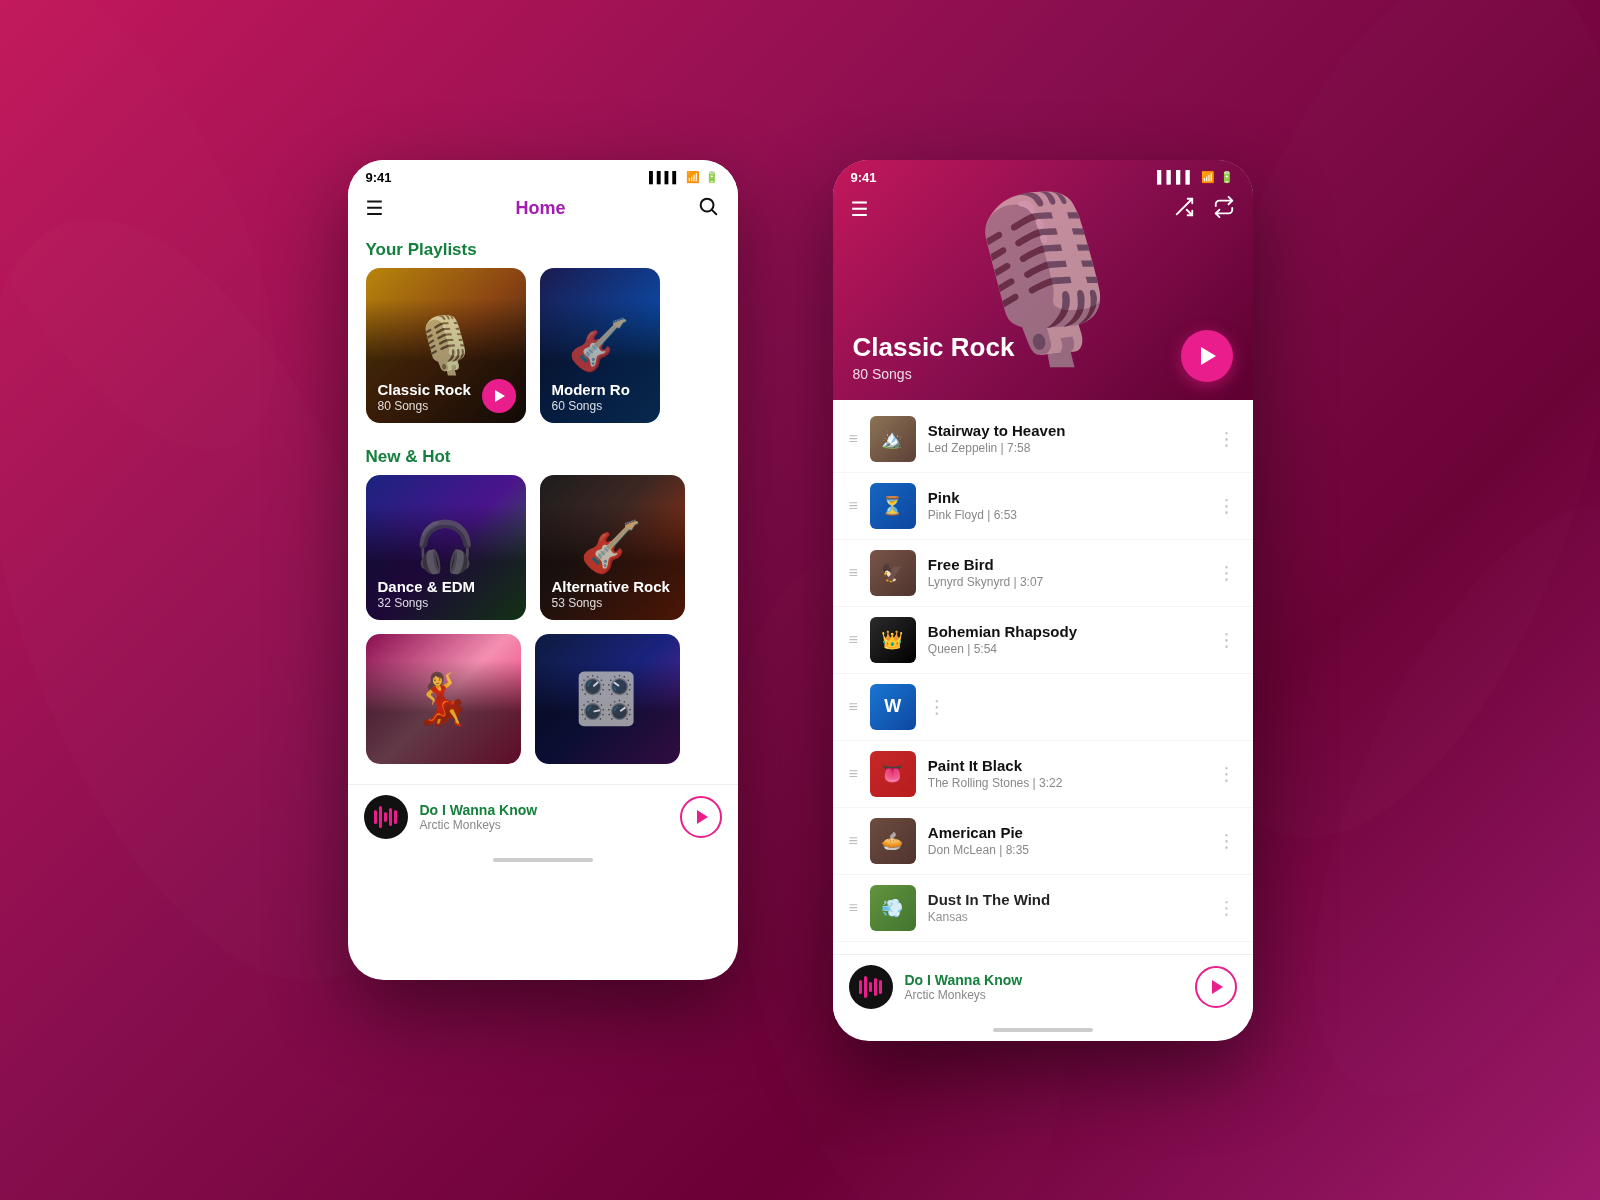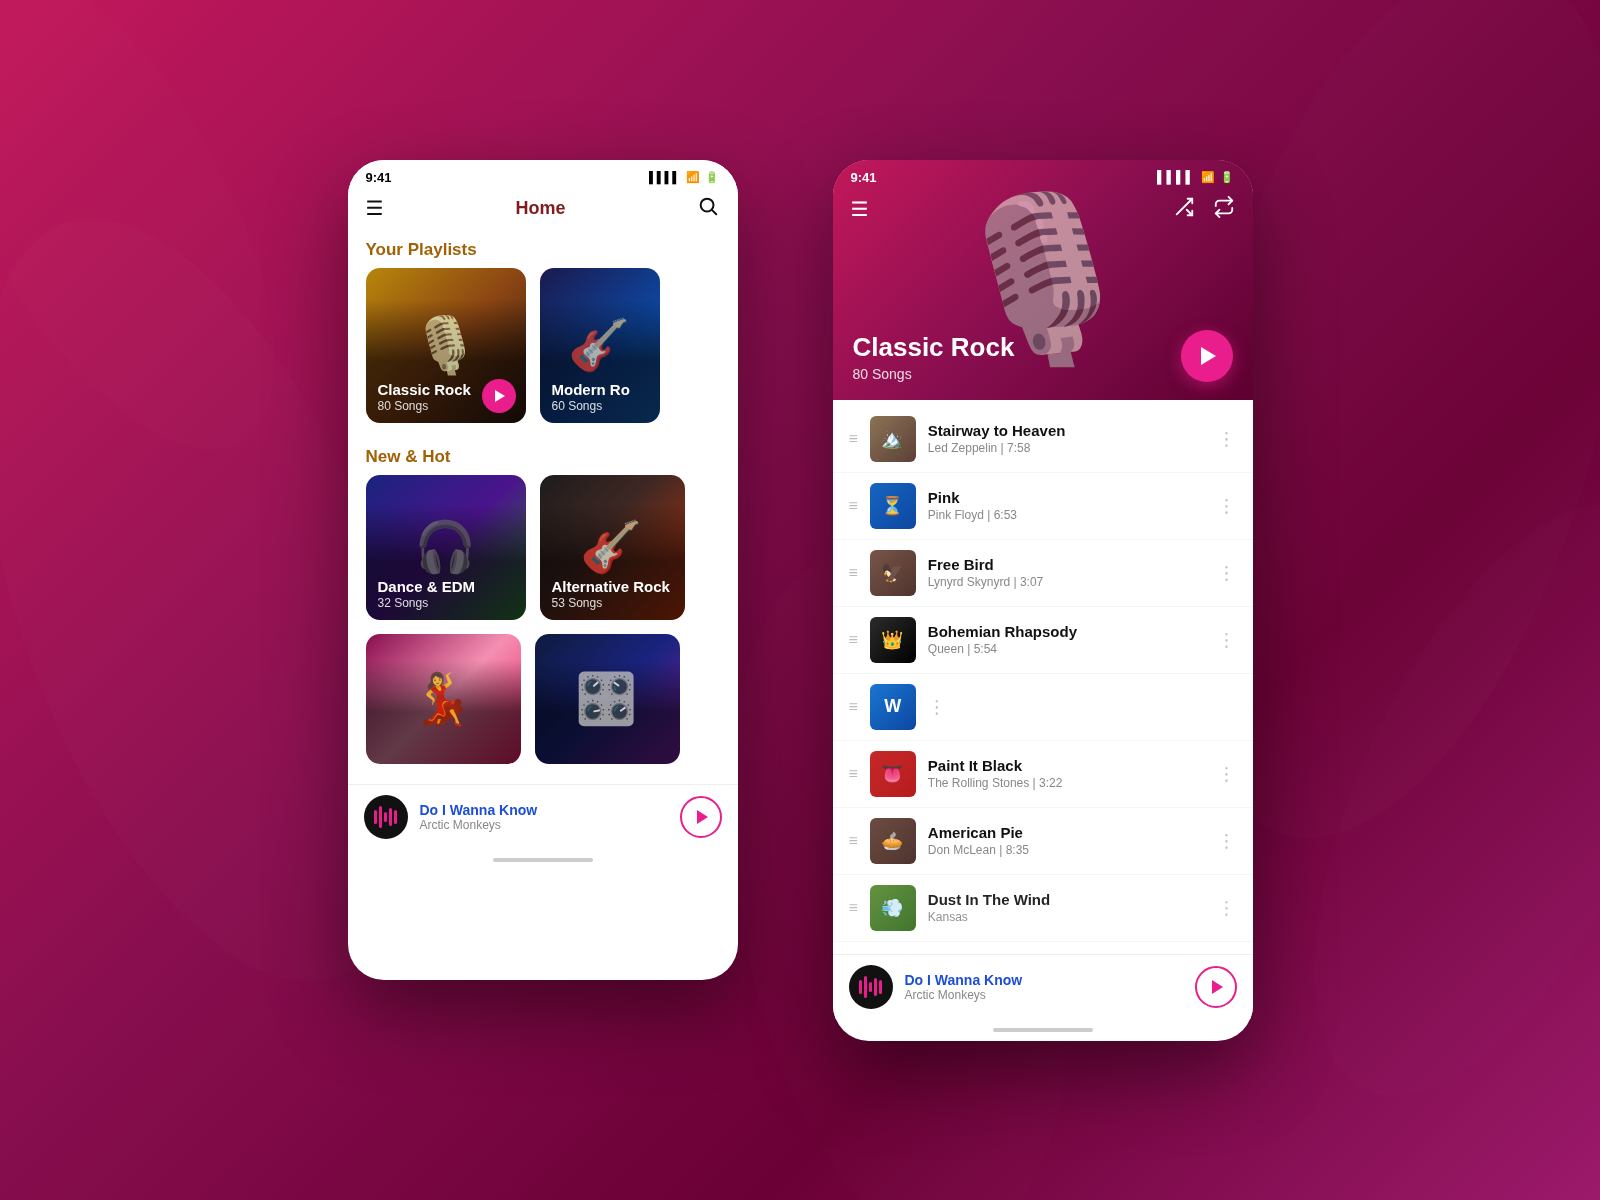--- a/index.html
+++ b/index.html
@@ -59,31 +59,31 @@
     .nav-bar {
       display: flex;
       justify-content: space-between;
       align-items: center;
       padding: 6px 18px 8px;
       background: #fff;
     }
     .nav-title {
       font-size: 18px;
       font-weight: 600;
-      color: #7f1d1d;
+      color: #a21caf;
     }
     .nav-icon {
       font-size: 20px;
       color: #111;
       cursor: pointer;
     }
     .section-title {
       font-size: 17px;
       font-weight: 700;
-      color: #a16207;
+      color: #15803d;
       padding: 10px 18px 8px;
     }
     .scroll-row {
       display: flex;
       gap: 14px;
       padding: 0 18px 14px;
       overflow: hidden;
     }
     .playlist-card {
       position: relative;
@@ -222,21 +222,21 @@
       display: flex;
       gap: 2px;
       align-items: center;
     }
     .np-avatar .bar {
       width: 3px;
       background: #e91e8c;
       border-radius: 2px;
     }
     .np-info { flex: 1; }
-    .np-title { font-size: 14px; font-weight: 700; color: #1d4ed8; }
+    .np-title { font-size: 14px; font-weight: 700; color: #15803d; }
     .np-artist { font-size: 12px; color: #888; }
     .np-play {
       width: 42px;
       height: 42px;
       border-radius: 50%;
       border: 2px solid #e91e8c;
       display: flex;
       align-items: center;
       justify-content: center;
       cursor: pointer;

